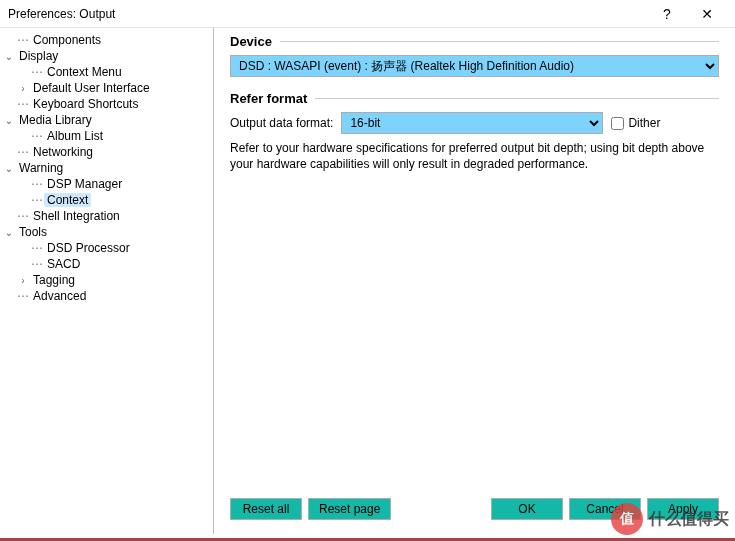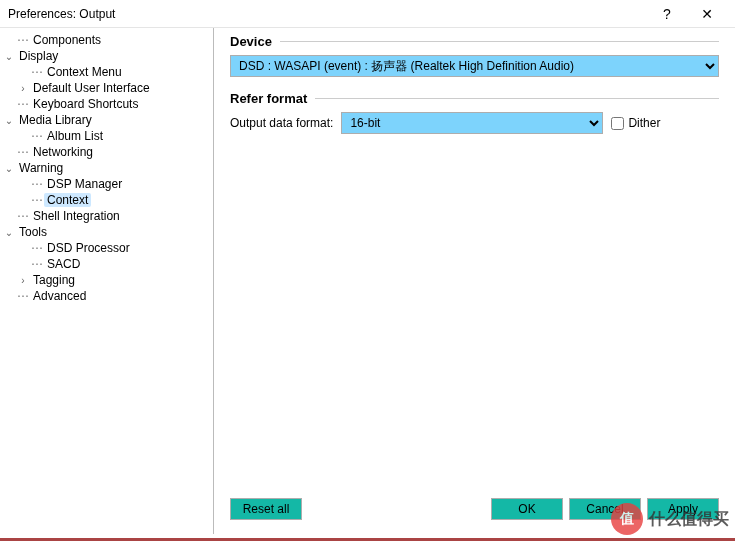--- a/index.html
+++ b/index.html
@@ -220,24 +220,26 @@
       <div class="fmt-row">
         <label>Output data format:</label>
         <select>
           <option>16-bit</option>
         </select>
         <label class="chk">
           <input type="checkbox" style="">
           <span>Dither</span>
         </label>
       </div>
+      <div class="help">Refer to your hardware specifications for preferred output bit depth; using bit depth above your hardware capabilities will only result in degraded performance.</div>
     </div>
 
     <div class="btnbar">
       <button class="btn">Reset all</button>
+      <button class="btn">Reset page</button>
       <span class="spacer"></span>
       <button class="btn">OK</button>
       <button class="btn">Cancel</button>
       <button class="btn">Apply</button>
     </div>
   </div>
 </div>
 
 <div class="watermark">
   <div class="wm-circle">值</div>

